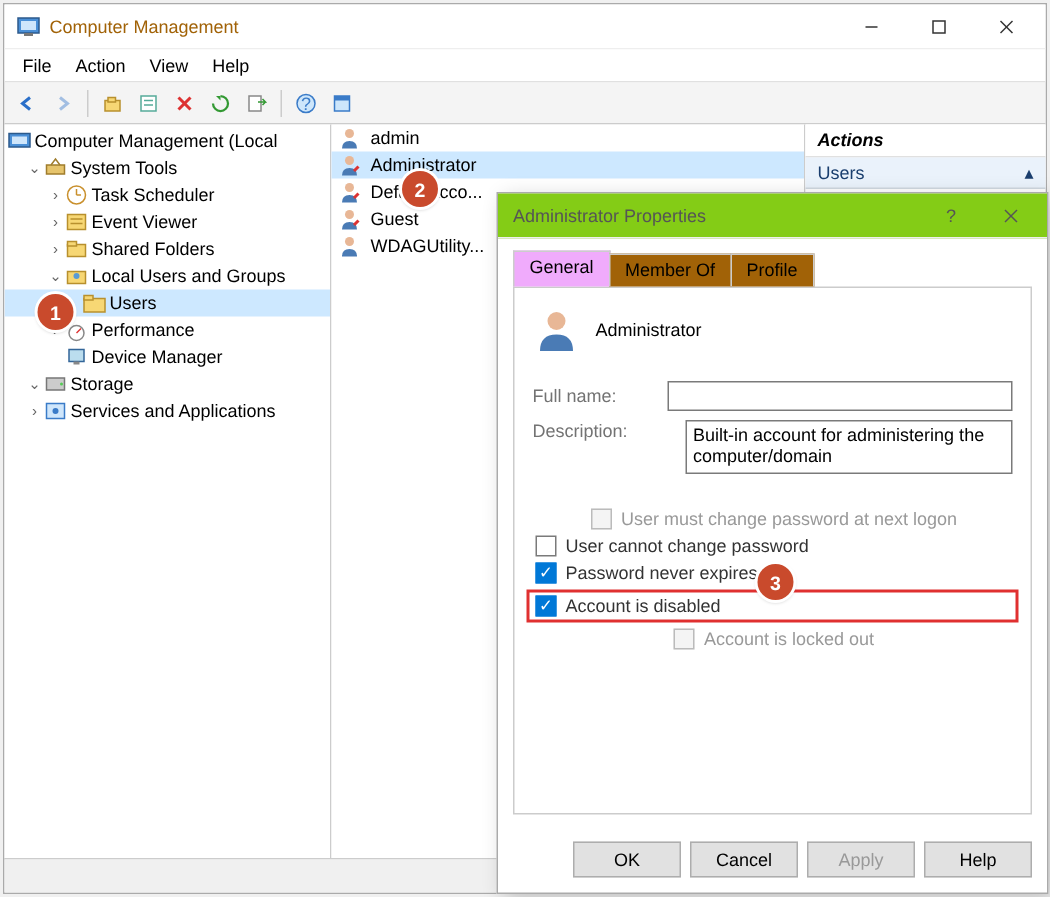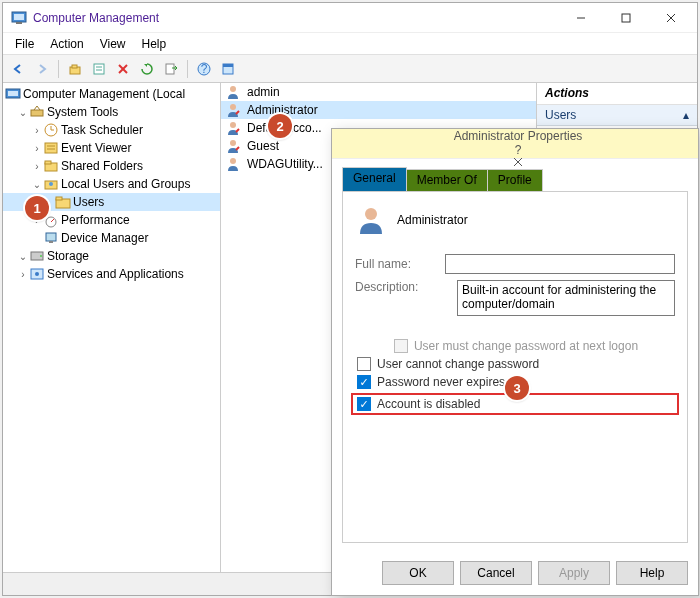--- a/index.html
+++ b/index.html
@@ -1,21 +1,21 @@
 <!DOCTYPE html>
 <html><head>
 <meta charset="utf-8">
 <style>
 * { box-sizing: border-box; font-family: "Segoe UI", Tahoma, sans-serif; font-size: 12px; }
 body { margin: 0; width: 700px; height: 598px; background: #f0f0f0; position: relative; overflow: hidden; }
 .window { position: absolute; background: #fff; border: 1px solid #aaa; }
 .main-window { left: 2px; top: 2px; width: 696px; height: 594px; }
 .titlebar { height: 30px; display: flex; align-items: center; padding: 0 4px 0 8px; background: #fff; border-bottom: 1px solid #eee; }
 .titlebar .icon { width: 16px; height: 16px; margin-right: 6px; display:flex; align-items:center; justify-content:center;}
-.titlebar .title { flex: 1; color: #4c1d95; }
+.titlebar .title { flex: 1; color: #a16207; }
 .win-controls { display: flex; }
 .win-btn { width: 45px; height: 30px; display: flex; align-items: center; justify-content: center; color: #555; }
 .menubar { height: 22px; display: flex; align-items: center; padding: 0 4px; background: #fff; border-bottom: 1px solid #e0e0e0; }
 .menu-item { padding: 12px 8px; }
 .toolbar { height: 28px; display: flex; align-items: center; padding: 0 4px; gap: 2px; background: #f4f4f4; border-bottom: 1px solid #ccc; }
 .tb-btn { width: 22px; height: 22px; display: flex; align-items: center; justify-content: center; border: 1px solid transparent; }
 .tb-sep { width: 1px; height: 18px; background: #ccc; margin: 0 3px; }
 .body-area { display: flex; height: calc(100% - 30px - 22px - 28px - 22px); border-bottom: 1px solid #ccc;}
 .tree-pane { width: 218px; border-right: 1px solid #ccc; overflow: hidden; background: #fff; padding: 2px 0; }
 .list-pane { flex: 1; border-right: 1px solid #ccc; background: #fff; display: flex; flex-direction: column; }
@@ -28,26 +28,26 @@
 .list-col { padding: 3px 8px; border-right: 1px solid #e8e8e8; color: #333; }
 .list-row { display: flex; height: 18px; align-items: center; }
 .list-row.sel { background: #cde8ff; }
 .list-cell { padding: 0 4px; display: flex; align-items: center; gap: 4px; }
 .actions-header { height: 22px; padding: 3px 8px; border-bottom: 1px solid #e0e0e0; font-weight: bold; background:#fff;font-style:italic;}
 .actions-sub { background: #eaf2fb; padding: 3px 8px; border-bottom: 1px solid #d0d8e0; color: #1a3e6e; display:flex; justify-content:space-between; align-items:center;}
 .statusbar { height: 22px; background: #f0f0f0; }
 
 
 .dialog { position: absolute; left: 331px; top: 128px; width: 368px; height: 468px; background: #fff; border: 1px solid #aaa; box-shadow: 4px 4px 14px rgba(0,0,0,.2); display:flex; flex-direction:column; }
-.dlg-titlebar { height: 30px; display: flex; align-items: center; padding: 0 4px 0 10px; background: #fef9c3; color: #555; border-bottom:1px solid #eee;flex-direction:column;}
+.dlg-titlebar { height: 30px; display: flex; align-items: center; padding: 0 4px 0 10px; background: #84cc16; color: #555; border-bottom:1px solid #eee;}
 .dlg-title { flex: 1; }
 .dlg-body { flex:1; padding: 8px 10px; display:flex; flex-direction:column; }
 .tab-strip { display: flex; height: 24px; }
-.tab { padding: 3px 10px; border: 1px solid #ccc; border-bottom: none; background: #0369a1; margin-right: -1px; position:relative; }
-.tab.inactive { background: #4d7c0f; top:2px; height:22px;}
+.tab { padding: 3px 10px; border: 1px solid #ccc; border-bottom: none; background: #f0abfc; margin-right: -1px; position:relative; }
+.tab.inactive { background: #a16207; top:2px; height:22px;}
 .tab-content { border: 1px solid #ccc; flex:1; padding: 12px; }
 .dlg-row { display: flex; align-items: center; margin-bottom: 6px; }
 .dlg-row.top { align-items: flex-start; gap: 12px; }
 .dlg-label { width: 90px; color: #737373; }
 .dlg-field { flex: 1; }
 .dlg-field input, .dlg-field textarea { width: 100%; border: 1px solid #7a7a7a; padding: 2px 4px; font-family: inherit; font-size: 12px; }
 .dlg-field textarea { height: 36px; resize: none; }
 .chk-row { display: flex; align-items: center; gap: 6px; margin: 4px 0 4px 2px; color: #333; }
 .chk-row.disabled { color: #999; justify-content: center; }
 .chk { width: 14px; height: 14px; border: 1px solid #7a7a7a; background: #fff; display:flex; align-items:center; justify-content:center; font-size:11px; line-height:1;}
@@ -396,20 +396,24 @@
       <div class="chk-row">
         <span class="chk checked">✓</span>
         <span>Password never expires</span>
       </div>
       <div class="highlight-box">
         <div class="chk-row" style="margin:0">
           <span class="chk checked">✓</span>
           <span>Account is disabled</span>
         </div>
       </div>
+      <div class="chk-row disabled">
+        <span class="chk disabled"></span>
+        <span>Account is locked out</span>
+      </div>
     </div>
   </div>
   <div class="dlg-buttons">
     <div class="btn">OK</div>
     <div class="btn">Cancel</div>
     <div class="btn disabled">Apply</div>
     <div class="btn">Help</div>
   </div>
 </div>
 

